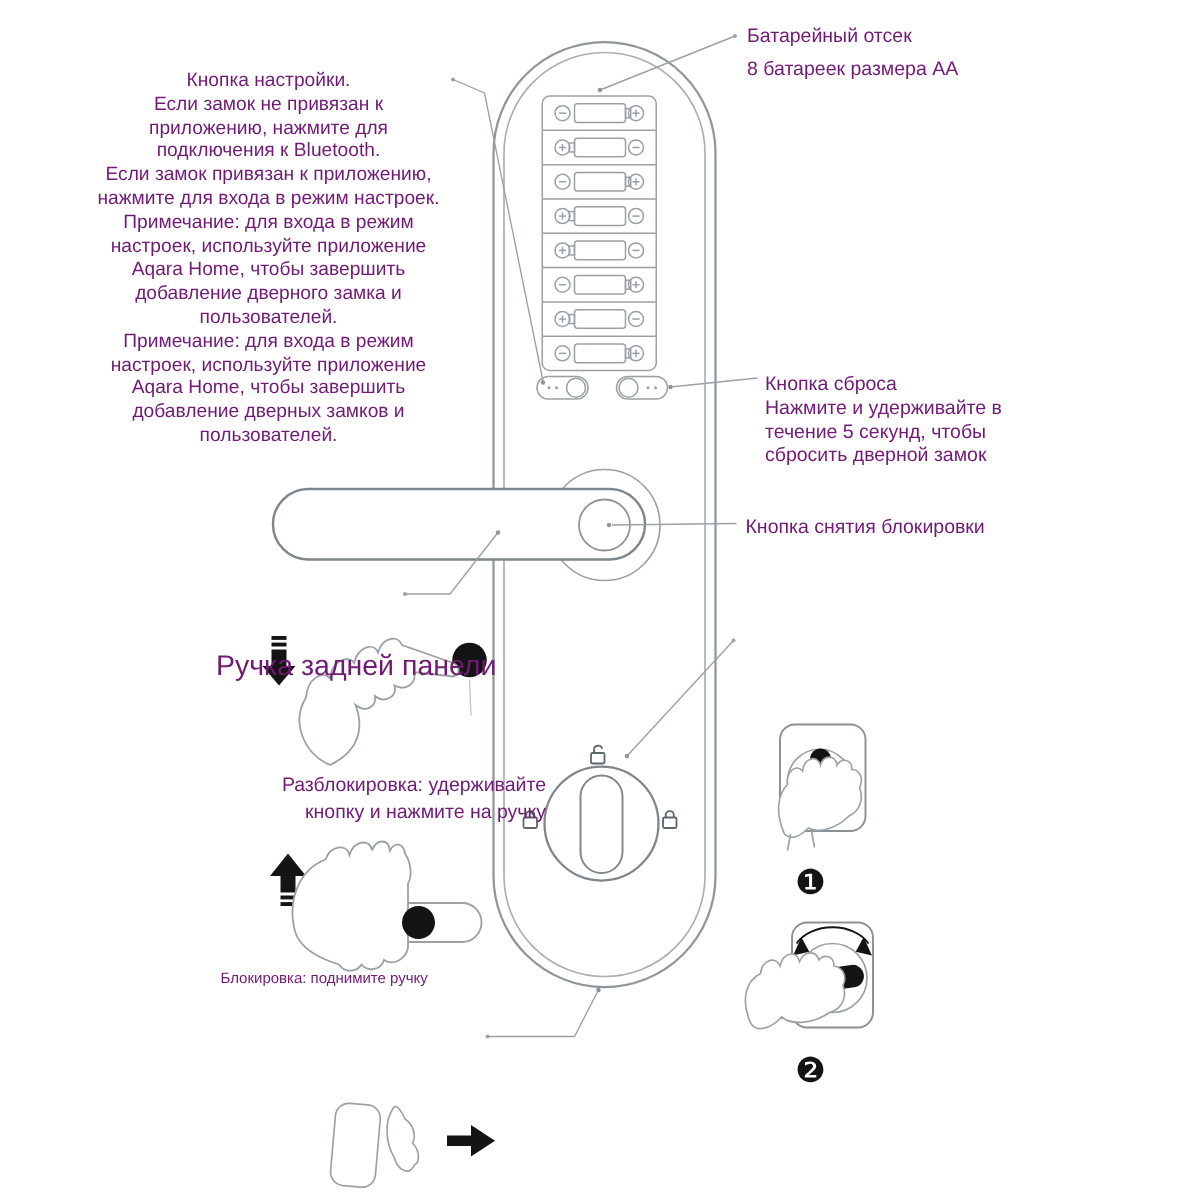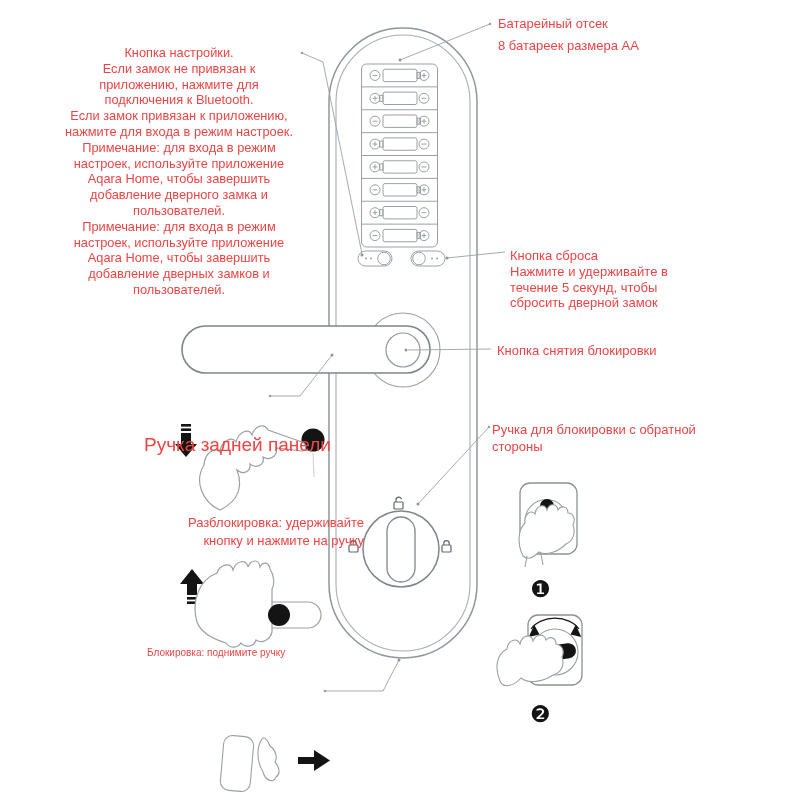--- a/index.html
+++ b/index.html
@@ -1,19 +1,19 @@
 <!DOCTYPE html>
 <html><head>
 <meta charset="utf-8">
 <style>
   html,body{margin:0;padding:0;background:#fff;}
   .canvas{position:relative;width:800px;height:800px;background:#fff;overflow:hidden;
           font-family:"Liberation Sans",sans-serif;}
   svg{position:absolute;left:0;top:0;}
-  .lbl{position:absolute;font-size:12.8px;line-height:15.8px;color:#ef4444;
+  .lbl{position:absolute;font-size:12.8px;line-height:15.8px;color:#701a75;
        white-space:pre-line;}
   .ta-r{text-align:center;}
   .ta-c{text-align:right;}
   .badge{position:absolute;font-family:"DejaVu Sans",sans-serif;font-size:23px;
          color:#141414;line-height:24px;}
 </style>
 </head>
 <body>
 
 <div class="canvas">
@@ -271,22 +271,20 @@
 
   <div class="lbl" style="left:510px;top:248px;font-size:13px;line-height:15.8px;">Кнопка сброса
 Нажмите и удерживайте в
 течение 5 секунд, чтобы
 сбросить дверной замок</div>
 
   <div class="lbl" style="left:497px;top:343px;font-size:13px;">Кнопка снятия блокировки</div>
 
   <div class="lbl" style="left:144px;top:389px;font-size:19px;margin-top:48px;">Ручка задней панели</div>
 
-  <div class="lbl" style="left:492px;top:421px;font-size:13px;line-height:17px;">Ручка для блокировки с обратной
-стороны</div>
 
   <div class="lbl ta-c" style="left:114px;top:514px;width:250px;font-size:13px;line-height:17.5px;">Разблокировка: удерживайте
 кнопку и нажмите на ручку</div>
 
   <div class="lbl" style="left:147px;top:645px;font-size:10px;">Блокировка: поднимите ручку</div>
 
 
 
   <div class="badge" style="left:530px;top:577px;">❶</div>
 

